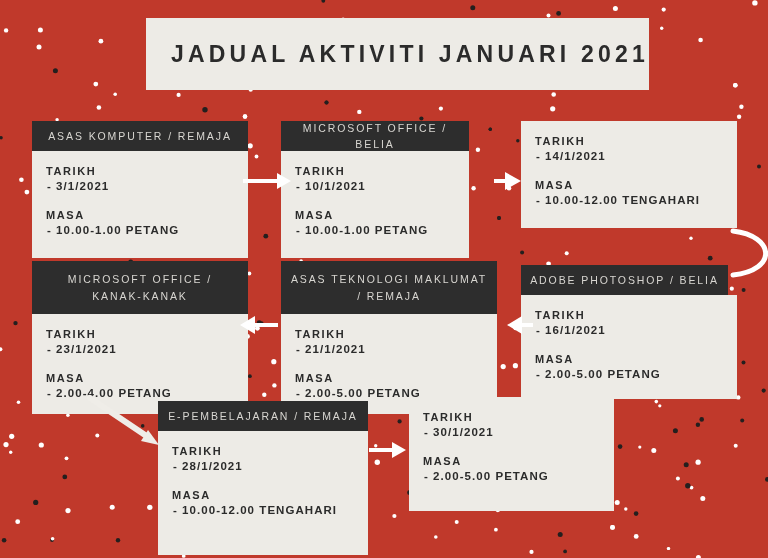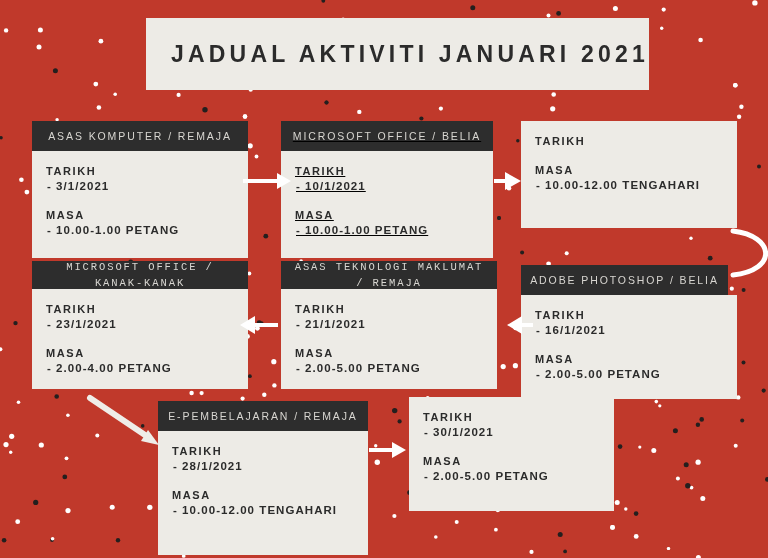--- a/index.html
+++ b/index.html
@@ -66,21 +66,21 @@
     letter-spacing: 1.9px;
     text-align: center;
     display: flex;
     align-items: center;
     justify-content: center;
     line-height: 1.55;
     padding: 0 6px;
     box-sizing: border-box;
   }
   .card-header.one-line { height: 30px; }
-  .card-header.two-line { height: 28px; font-family: Liberation Mono, monospace; }
+  .card-header.two-line { height: 53px; }
   .card-body {
     background: #EDEBE6;
     box-sizing: border-box;
     padding: 14px 28px 12px 14px;
   }
   .field-label {
     font-size: 11px;
     font-weight: bold;
     letter-spacing: 1.6px;
     color: #2B2B2B;
@@ -436,40 +436,41 @@
         <p class="field-label">TARIKH</p>
         <p class="field-value">- 3/1/2021</p>
       </div>
       <div class="field-group">
         <p class="field-label">MASA</p>
         <p class="field-value">- 10.00-1.00 PETANG</p>
       </div>
     </div>
   </div>
 
-  <div class="card" style="left:281px; top:121px; width:212px;text-decoration:underline;">
+  <div class="card" style="left:281px; top:121px; width:188px;">
     <div class="card-header one-line">
       <span>MICROSOFT OFFICE / BELIA</span>
     </div>
     <div class="card-body" style="height:107px;">
       <div class="field-group">
         <p class="field-label">TARIKH</p>
         <p class="field-value">- 10/1/2021</p>
       </div>
       <div class="field-group">
         <p class="field-label">MASA</p>
         <p class="field-value">- 10.00-1.00 PETANG</p>
       </div>
     </div>
   </div>
 
   <div class="card" style="left:521px; top:121px; width:216px;">
     <div class="card-body" style="height:107px;">
       <div class="field-group">
         <p class="field-label">TARIKH</p>
+        <p class="field-value">- 14/1/2021</p>
       </div>
       <div class="field-group">
         <p class="field-label">MASA</p>
         <p class="field-value">- 10.00-12.00 TENGAHARI</p>
       </div>
     </div>
   </div>
 
   <div class="card" style="left:32px; top:261px; width:216px;">
     <div class="card-header two-line">

